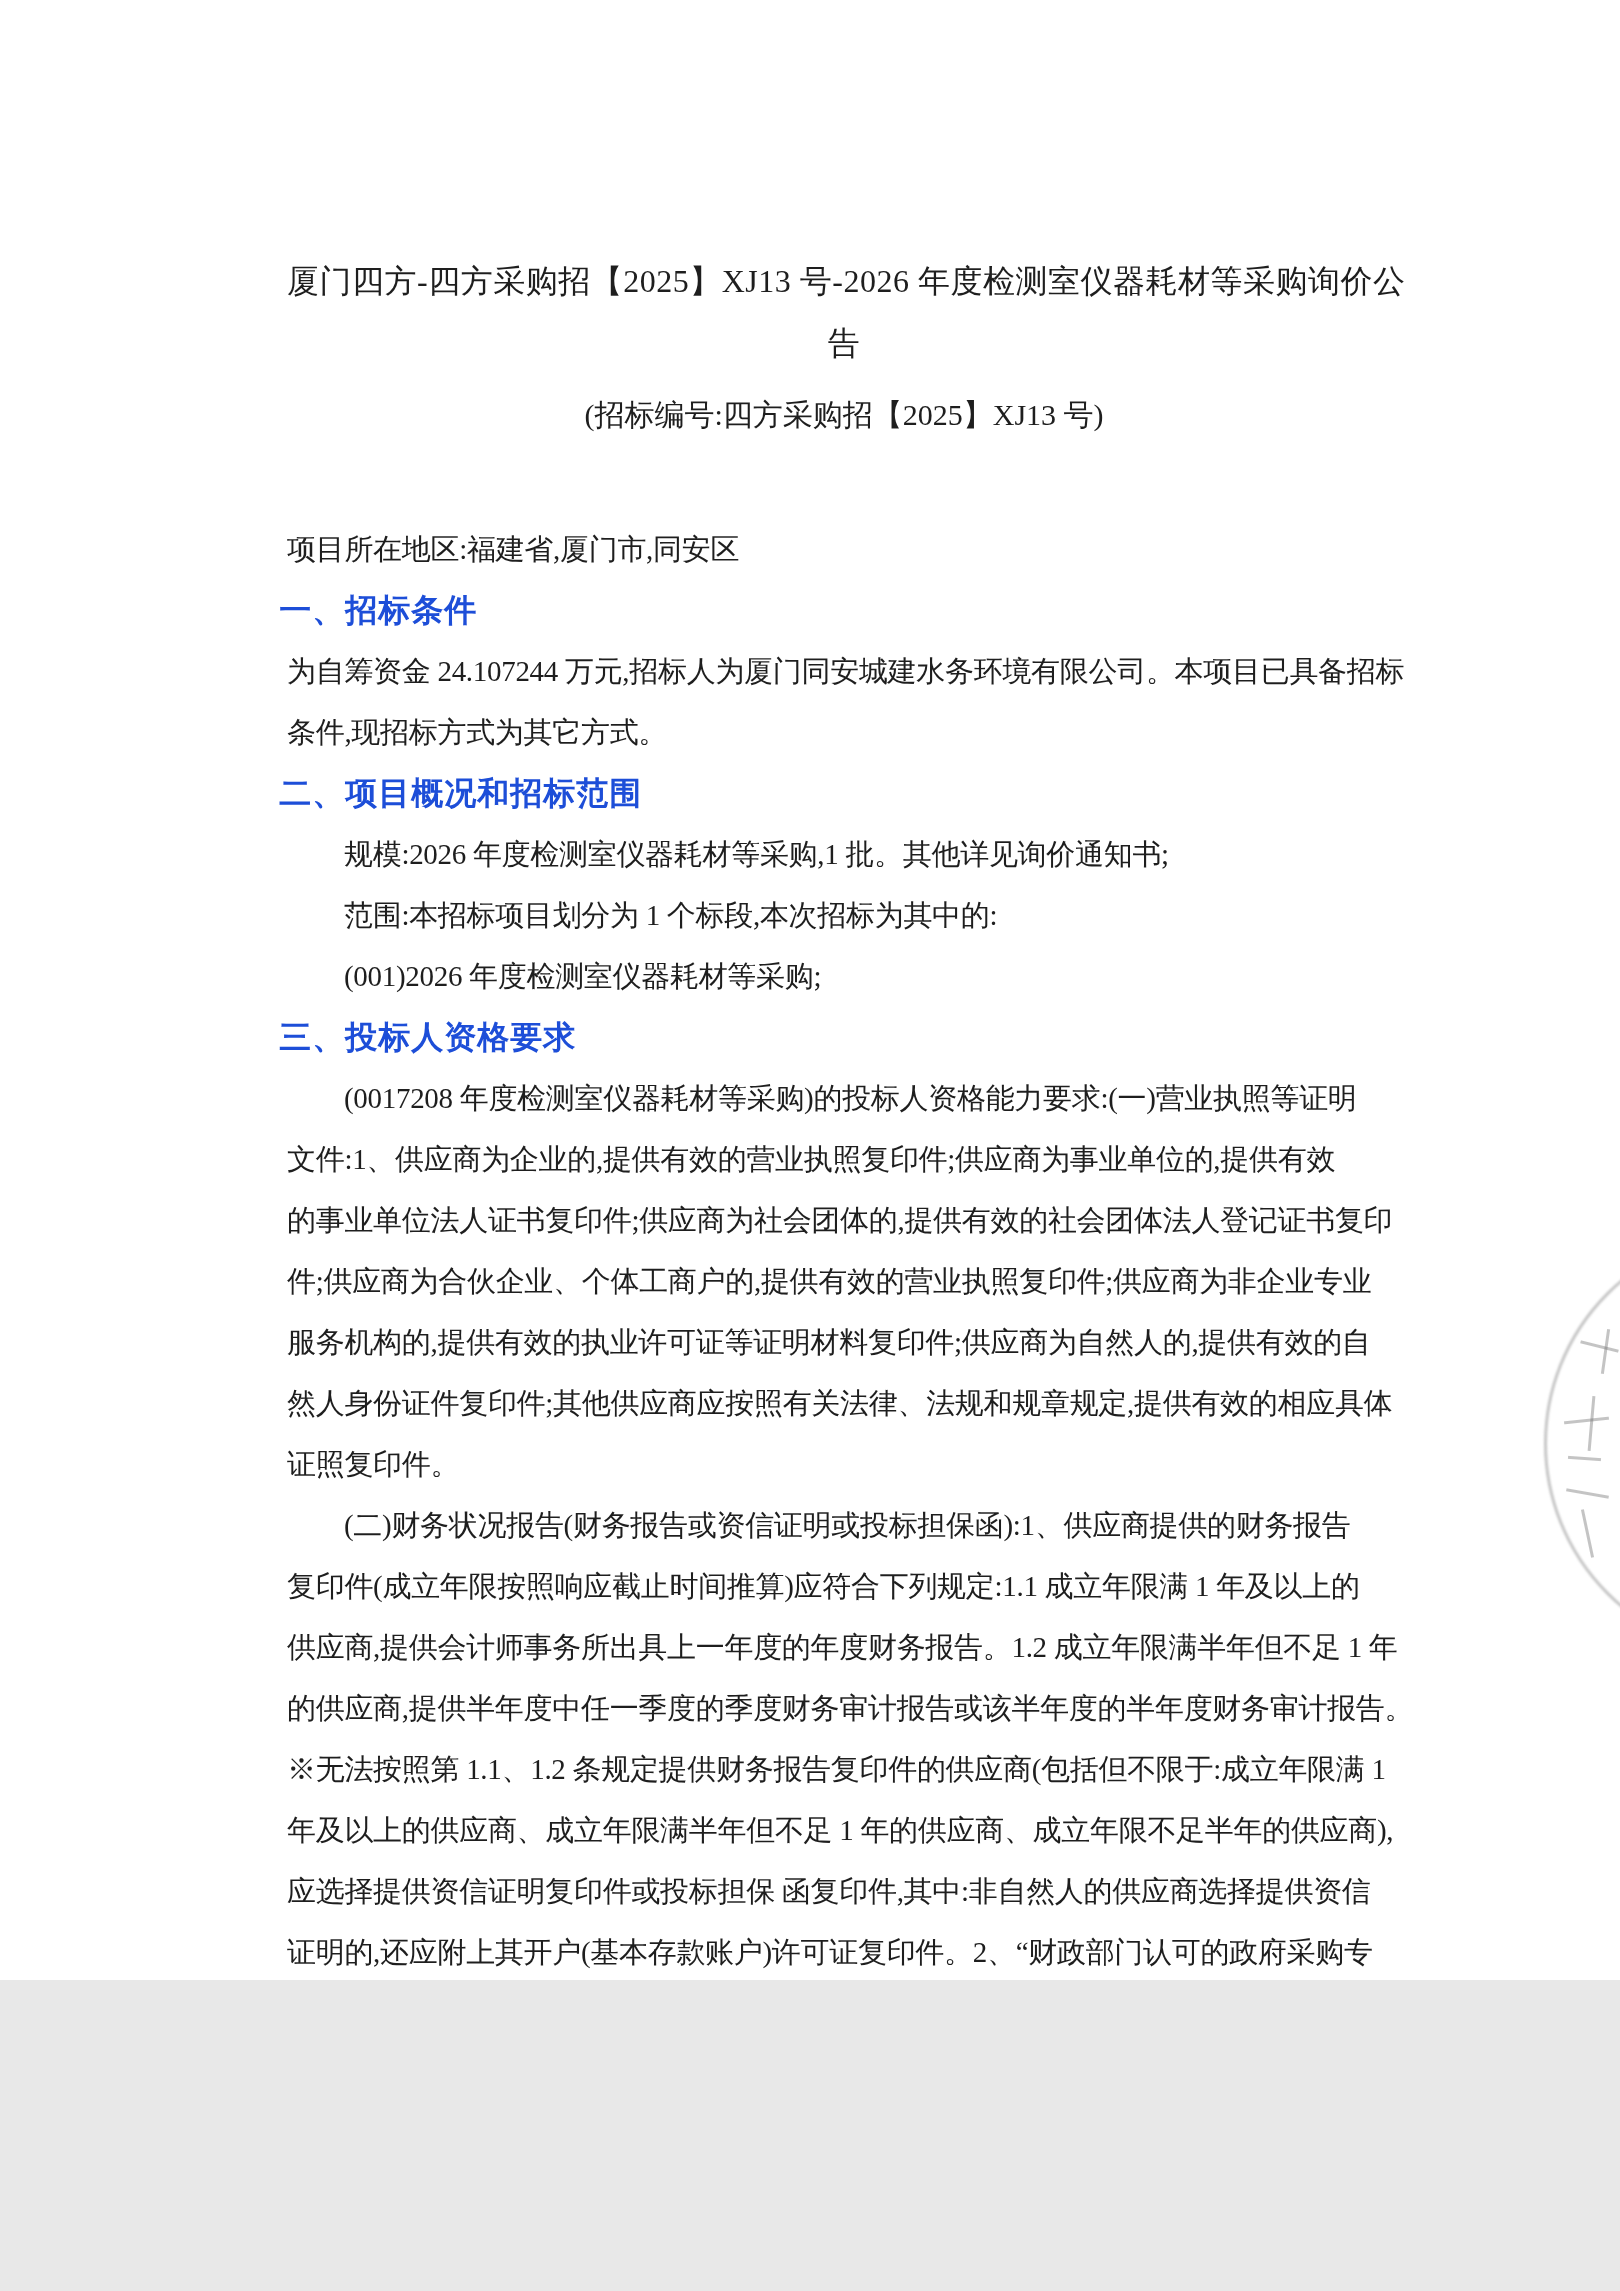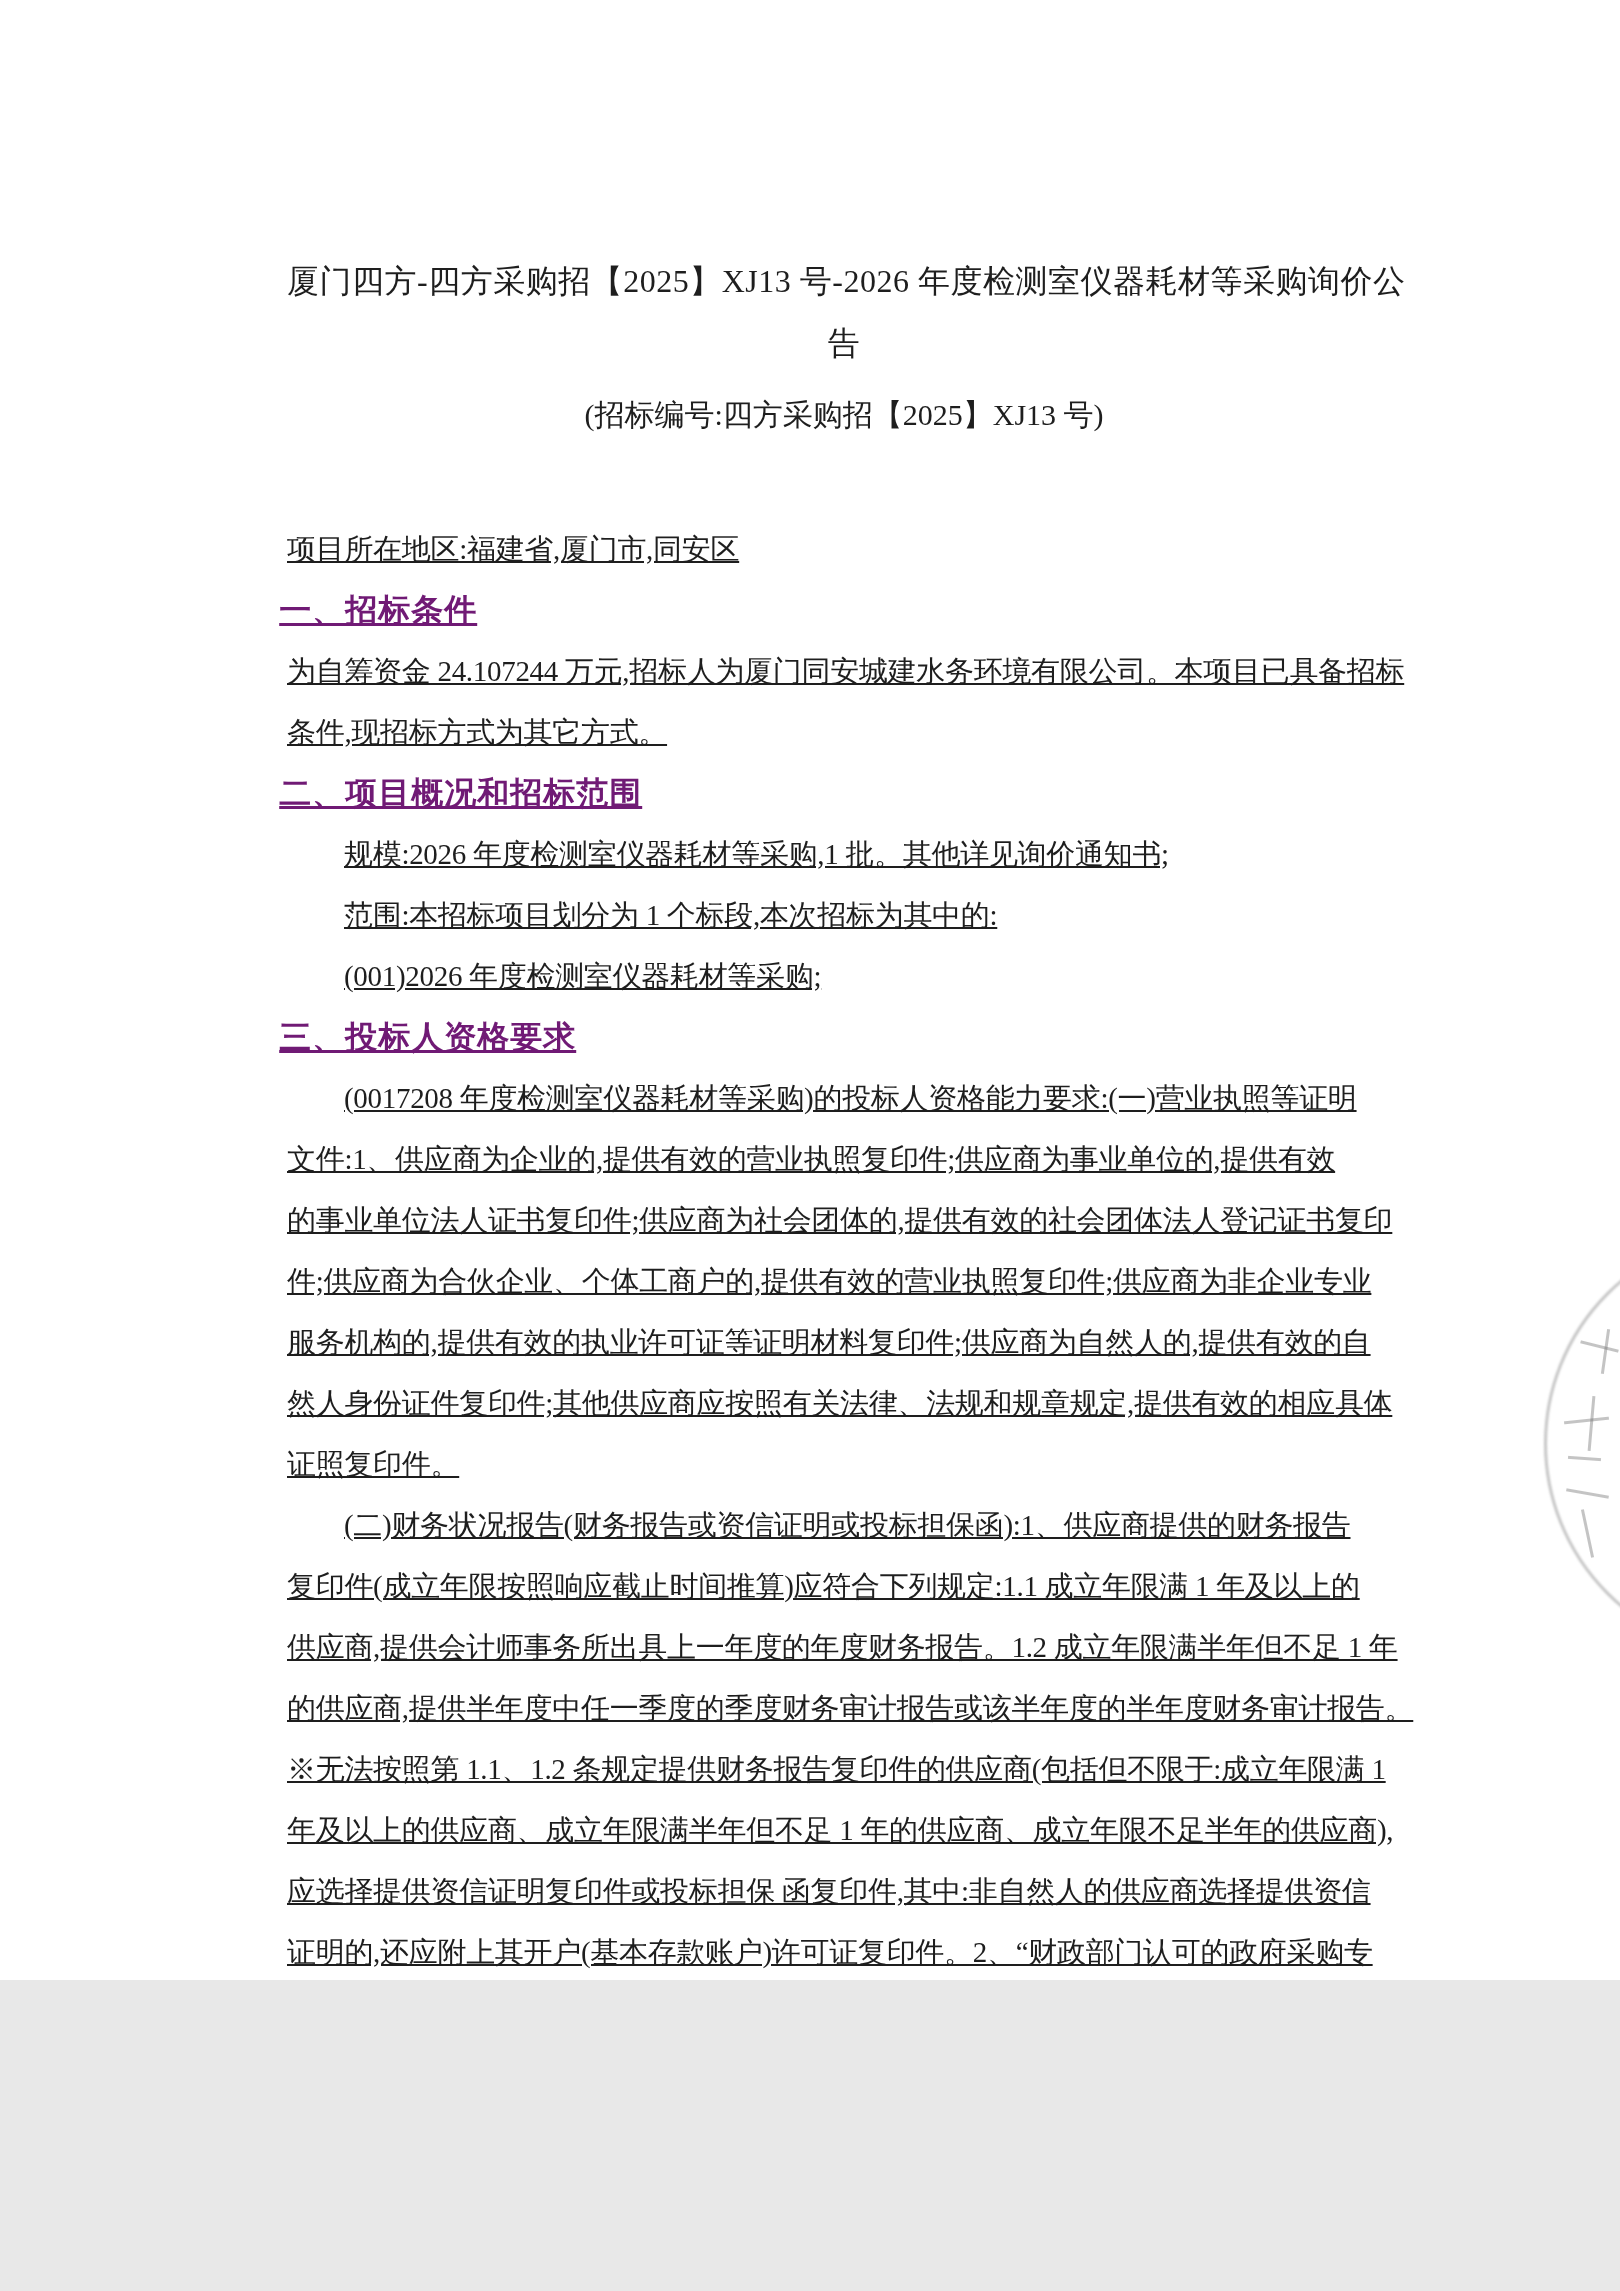--- a/index.html
+++ b/index.html
@@ -32,30 +32,29 @@
     margin-top:27px;
     white-space:nowrap;
   }
   .body-block{margin-top:83px;}
   .line{
     font-size:29px;
     height:61px;
     line-height:61px;
     white-space:nowrap;
     letter-spacing:-0.3px;
-    text-decoration:underline;
   }
   .ind{text-indent:57px;}
   .h{
     font-family:"Liberation Sans","DejaVu Sans",sans-serif;
     font-weight:bold;
     font-size:32px;
     letter-spacing:1px;
     margin-left:-7.8px;
-    color:#701a75;
+    color:#1d4ed8;
   }
   
   .seal{
     position:absolute;
     left:1544px;top:1230px;
     width:421px;height:421px;
     border-radius:50%;
     border:3.9px solid rgba(128,128,128,0.45);
     filter:blur(1px);
   }

